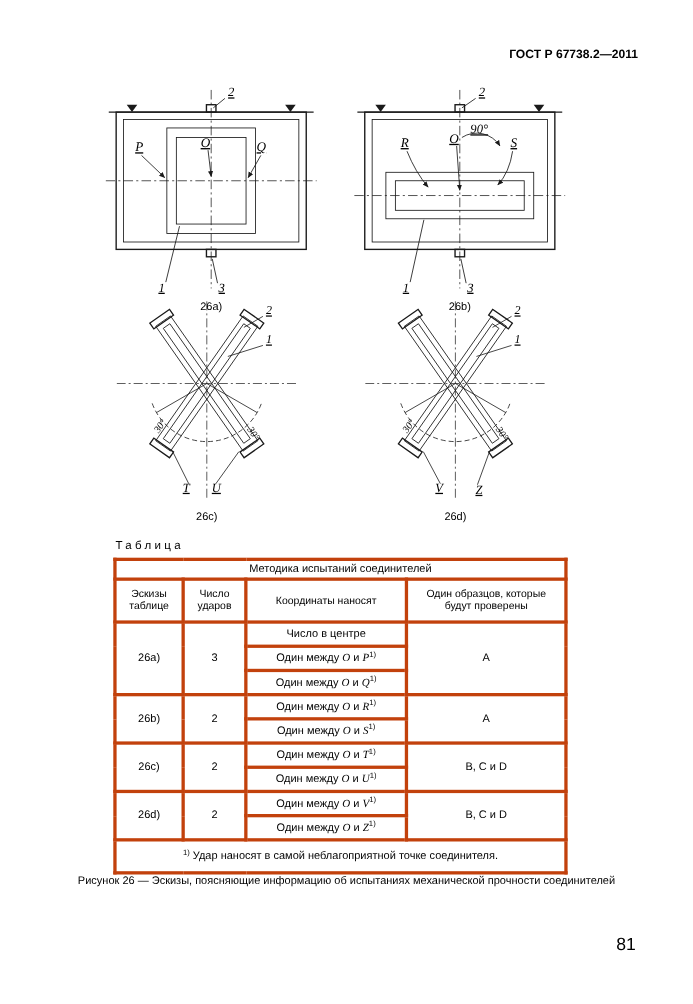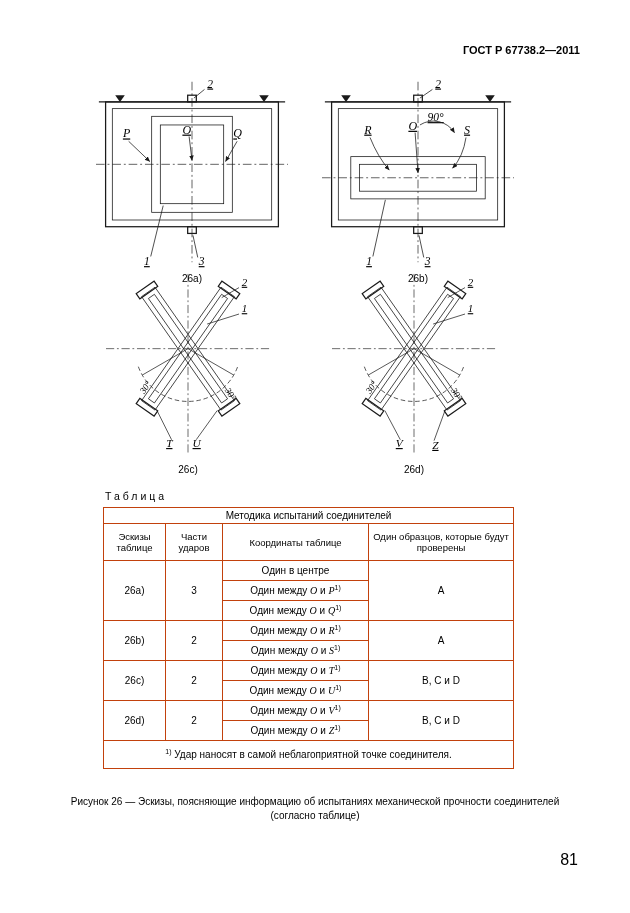--- a/index.html
+++ b/index.html
@@ -16,21 +16,21 @@
   svg .cl{fill:none;stroke:#1a1a1a;stroke-width:0.7;stroke-dasharray:9 3 2 3;}
   svg .dsh{fill:none;stroke:#1a1a1a;stroke-width:0.8;stroke-dasharray:5 3;}
   svg text{font-family:"Liberation Serif",serif;fill:#000;}
   svg text.pt{font-style:italic;font-size:12.5px;text-decoration:underline;}
   svg text.co{font-style:italic;font-size:12px;text-decoration:underline;}
   svg text.deg{font-style:italic;font-size:10px;}
 
   .tbl-label{position:absolute;left:105px;top:490px;font-size:10.5px;letter-spacing:3px;text-align:right;}
   table.main{position:absolute;left:103px;top:507px;width:410px;border-collapse:collapse;
              font-size:10px;table-layout:fixed;}
-  table.main th,table.main td{border:1px solid #c2410c;padding:2px 4px;text-align:center;
+  table.main th,table.main td{border:3px solid #c2410c;padding:2px 4px;text-align:center;
              vertical-align:middle;font-weight:normal;}
   table.main tr.title th{padding:2px;font-size:10px;}
   table.main tr.cols th{font-size:9.5px;height:32px;}
   table.main td{height:15px;}
   td.coord{text-align:left;padding-left:8px;}
   .var{font-style:italic;font-family:"Liberation Serif",serif;}
   table.main sup{font-size:7px;vertical-align:super;}
   tr.foot td{padding:6px 8px;text-align:center;}
 
   .legend{position:absolute;left:0;top:779px;width:630px;text-align:center;
@@ -186,31 +186,31 @@
         <col style="width:57px">
         <col style="width:146px">
         <col style="width:145px">
     </colgroup>
     <thead>
       <tr class="title">
         <th colspan="4">Методика испытаний соединителей</th>
       </tr>
       <tr class="cols">
         <th>Эскизы таблице</th>
-        <th>Части ударов</th>
-        <th>Координаты таблице</th>
+        <th>Число ударов</th>
+        <th>Координаты наносят</th>
         <th>Один образцов, которые будут проверены</th>
       </tr>
     </thead>
     <tbody>
 
       <tr>
         <td rowspan="3">26a)</td>
         <td rowspan="3">3</td>
-        <td class="coord"><span>Один в центре</span></td>
+        <td class="coord"><span>Число в центре</span></td>
         <td rowspan="3">A</td>
       </tr>
       <tr>
         <td class="coord"><span>Один между </span><span class="var">O</span><span> и </span><span class="var">P</span><sup>1)</sup></td>
       </tr>
       <tr>
         <td class="coord"><span>Один между </span><span class="var">O</span><span> и </span><span class="var">Q</span><sup>1)</sup></td>
       </tr>
 
       <tr>
@@ -245,18 +245,17 @@
 
       <tr class="foot">
         <td colspan="4"><sup>1)</sup><span> Удар наносят в самой неблагоприятной точке соединителя.</span></td>
       </tr>
     </tbody>
   </table>
 
 
   <div class="caption">
     <div>Рисунок 26 — Эскизы, поясняющие информацию об испытаниях механической прочности соединителей</div>
-    <div>(согласно таблице)</div>
   </div>
 
   <div class="page-number">81</div>
 
 </div>
 
 </body></html>

